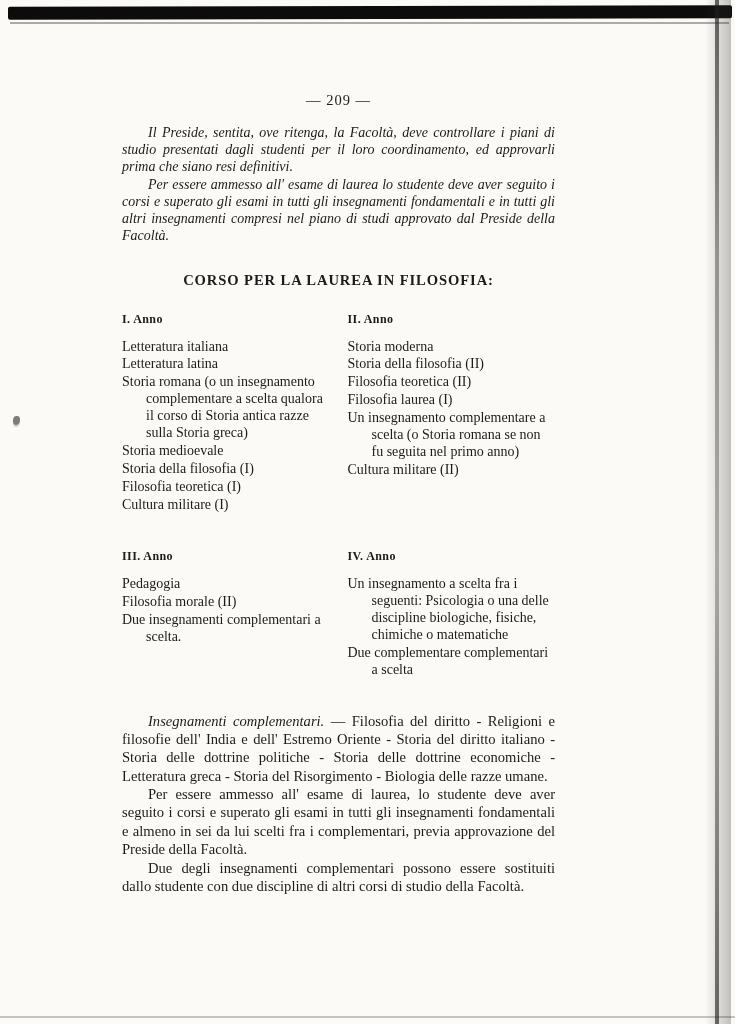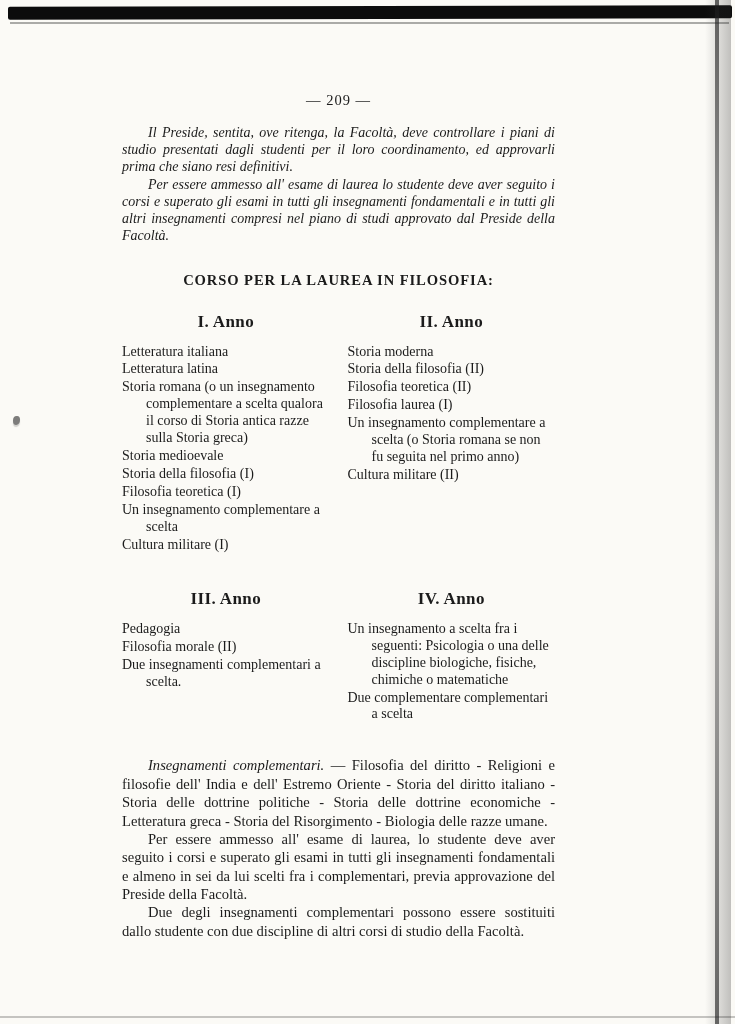--- a/index.html
+++ b/index.html
@@ -51,21 +51,21 @@
     font-style:italic; text-align:justify; text-indent:26px;
     font-size:14px; line-height:1.23;
   }
   .main-heading {
     margin:27px 0 23px; text-align:center;
     font-weight:bold; font-size:14.6px; letter-spacing:.9px;
   }
   .cols { display:flex; gap:18px; }
   .col { flex:1; min-width:0; }
   .year-title {
-    text-align:center; font-weight:bold; font-size:17px;
+    text-align:left; font-weight:bold; font-size:12px;
     margin-bottom:12px; letter-spacing:.4px;
   }
   .col ul { list-style:none; }
   .col li {
     font-size:14px; line-height:1.21;
     padding-left:24px; text-indent:-24px; margin-bottom:1px;font-family:Liberation Serif, serif;
   }
   .row2 { margin-top:34px; }
 
   .closing { margin-top:32px; }
@@ -99,21 +99,20 @@
   <div class="cols">
     <div class="col">
       <div class="year-title">I. Anno</div>
       <ul>
         <li>Letteratura italiana</li>
         <li>Letteratura latina</li>
         <li>Storia romana (o un insegnamento complementare a scelta qualora il corso di Storia antica razze sulla Storia greca)</li>
         <li>Storia medioevale</li>
         <li>Storia della filosofia (I)</li>
         <li>Filosofia teoretica (I)</li>
-        <li>Un insegnamento complementare a scelta</li>
         <li>Cultura militare (I)</li>
       </ul>
     </div>
     <div class="col">
       <div class="year-title">II. Anno</div>
       <ul>
         <li>Storia moderna</li>
         <li>Storia della filosofia (II)</li>
         <li>Filosofia teoretica (II)</li>
         <li>Filosofia laurea (I)</li>

